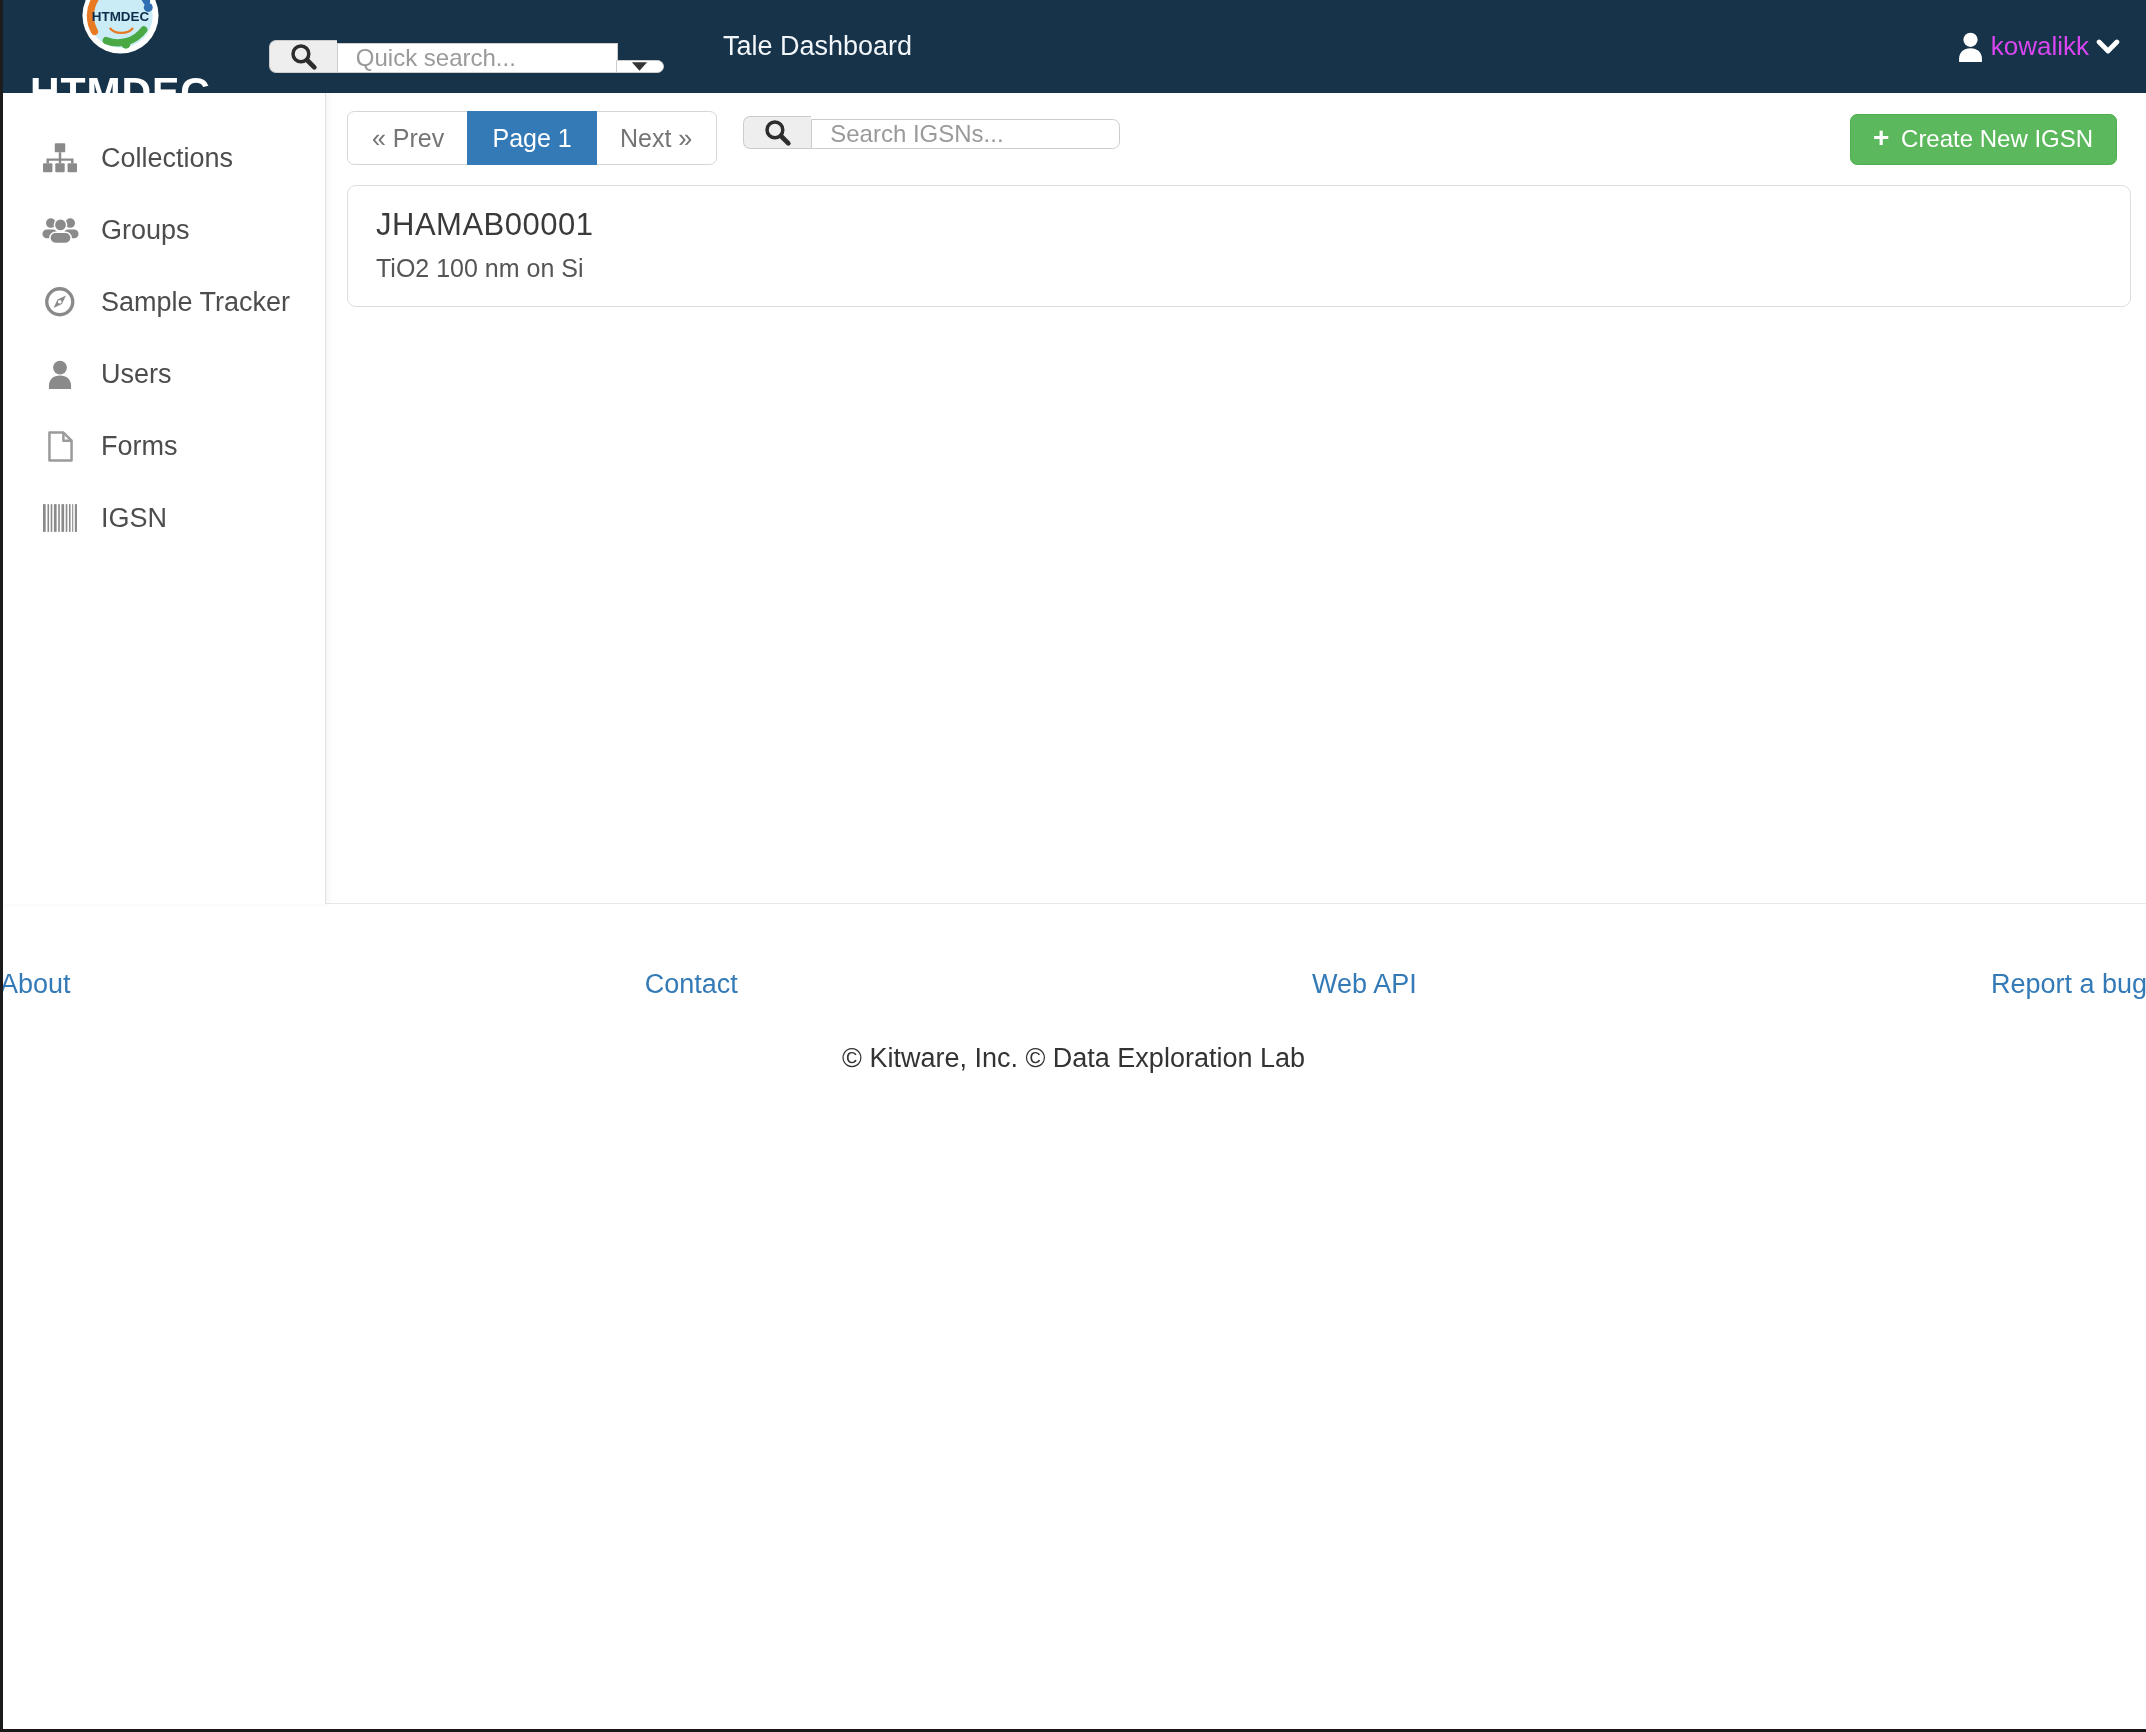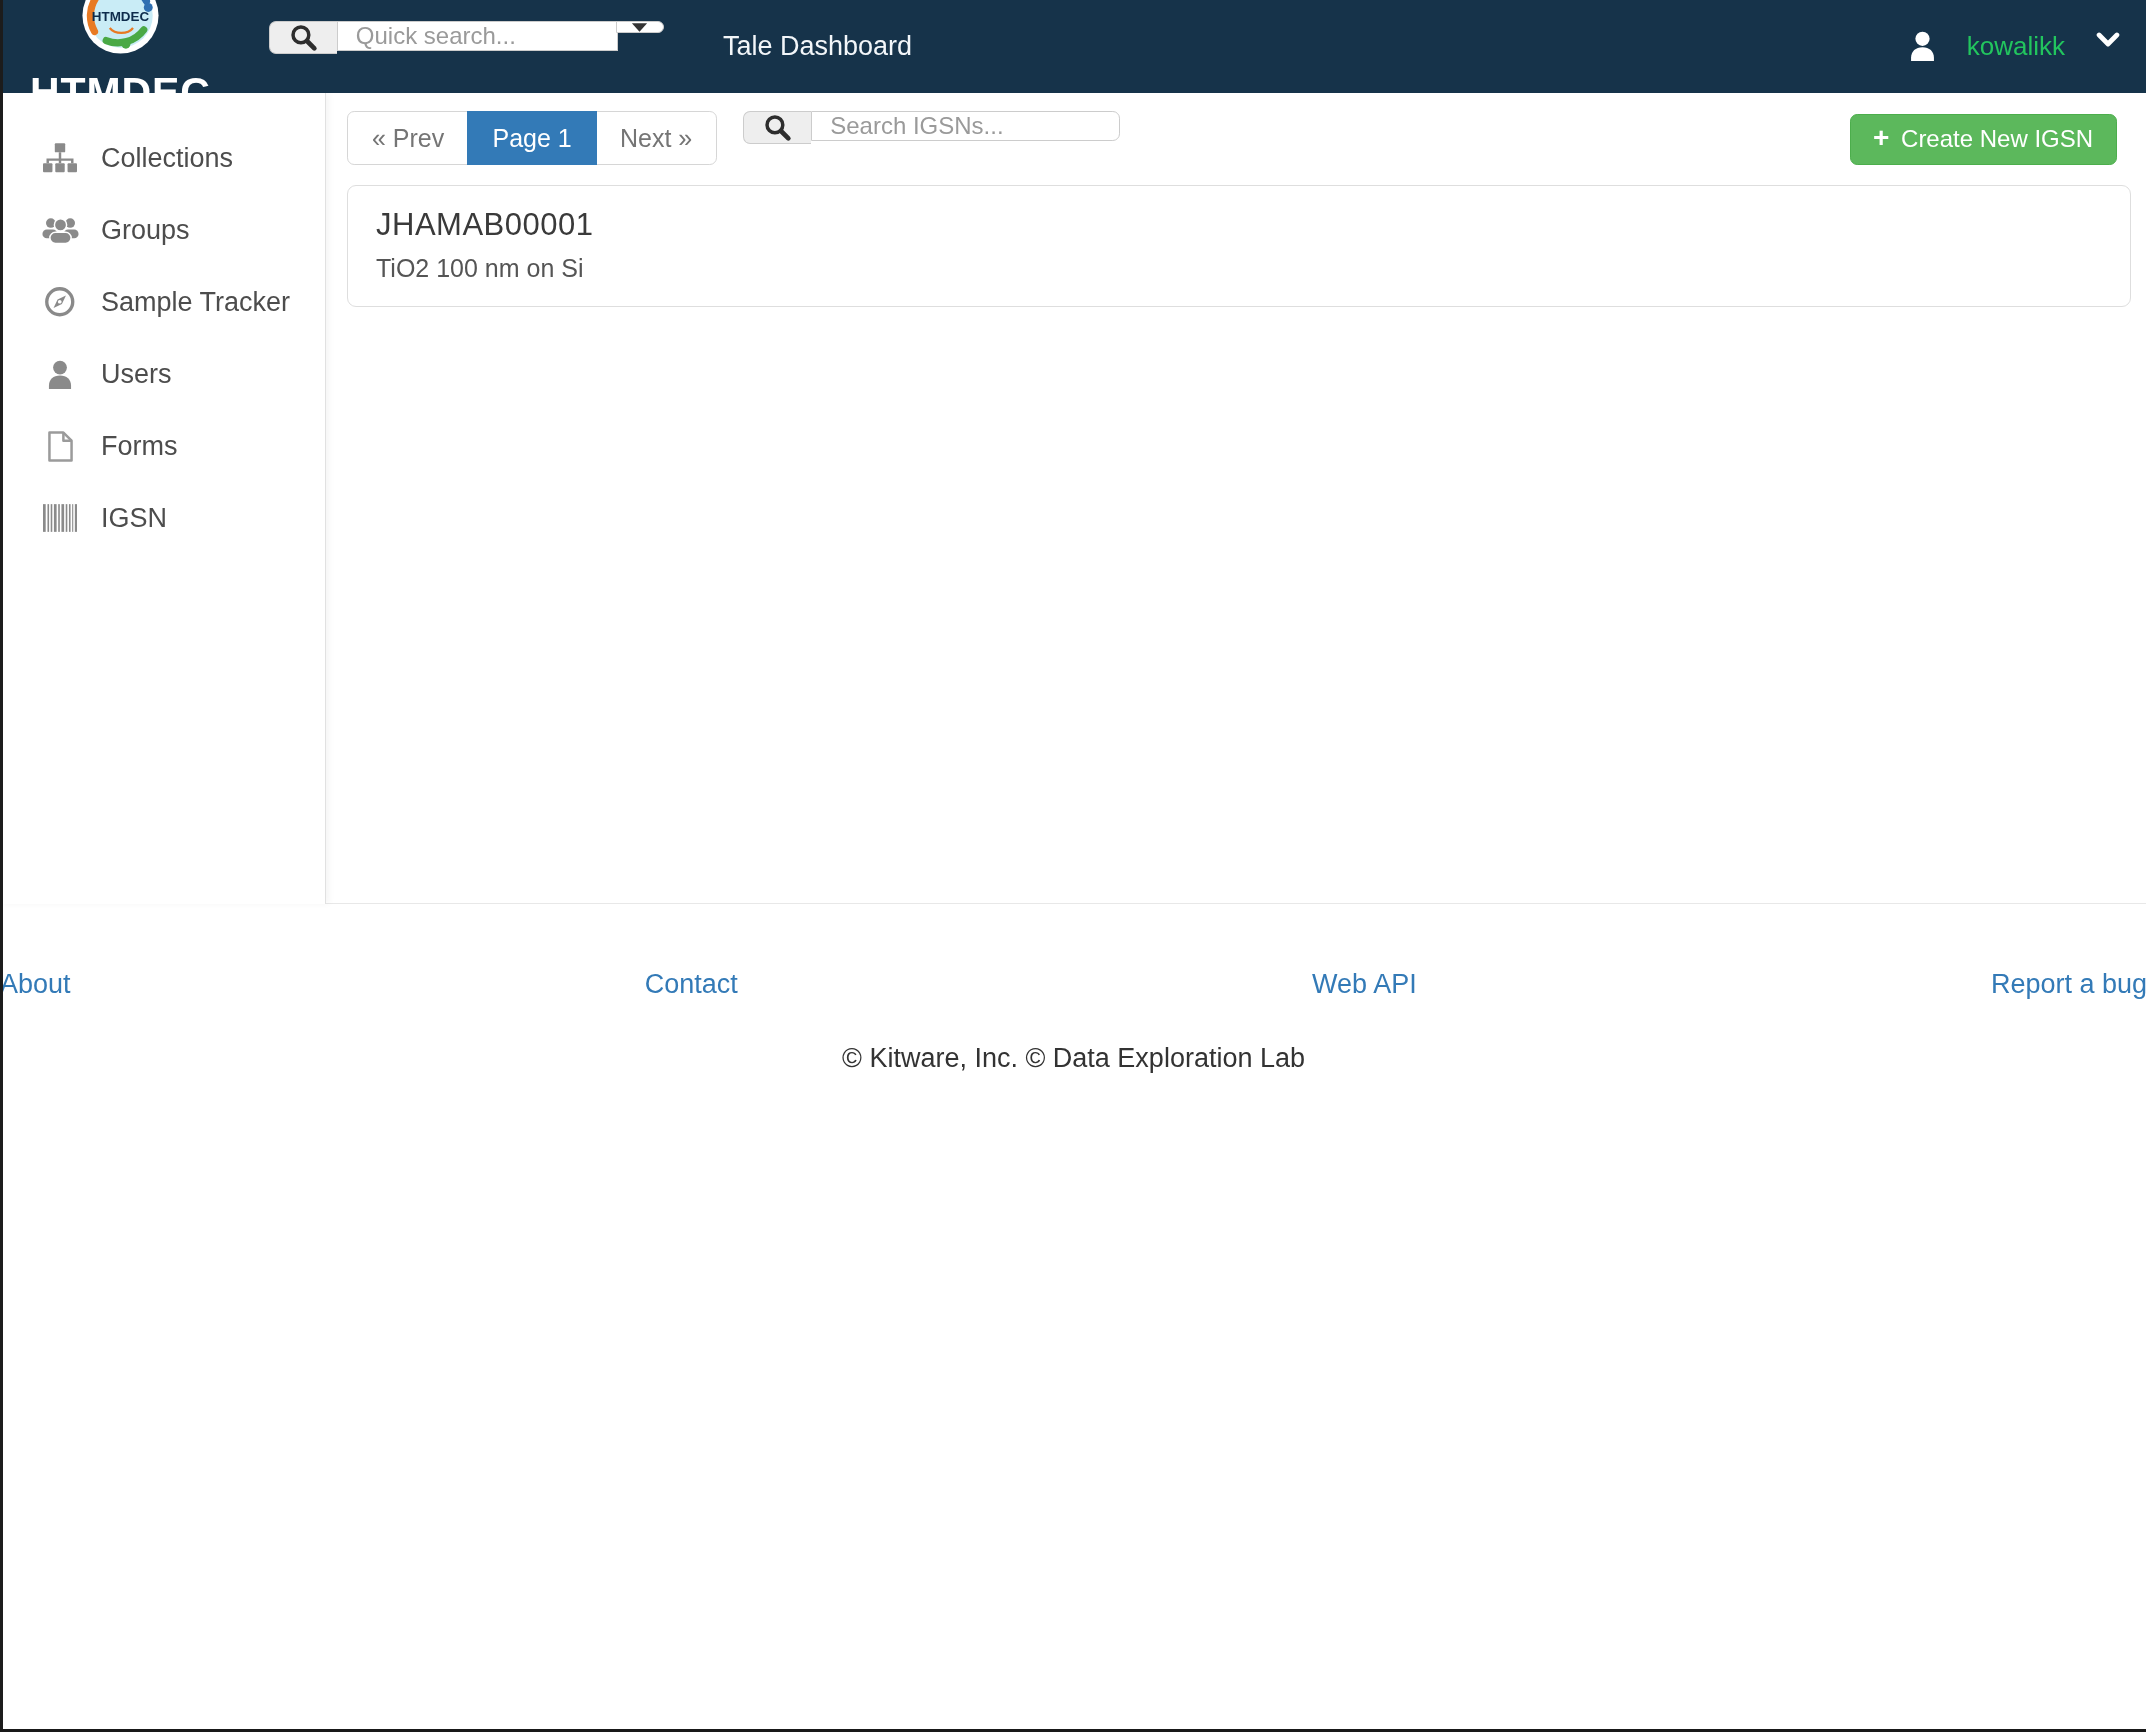--- a/index.html
+++ b/index.html
@@ -11,34 +11,34 @@
   .frame-left  { position:absolute; left:0; top:0; bottom:0; width:2.7px; background:#1c1c1c; z-index:60; }
   .frame-bottom{ position:absolute; left:0; right:0; bottom:0; height:4.5px; background:#191919; z-index:60; }
 
   
   .navbar { position:absolute; top:0; left:0; right:0; height:93px; background:#16334a;
             display:flex; align-items:center; z-index:10; }
   .brand { display:flex; align-items:center; gap:15.3px; margin-left:30px; text-decoration:none; cursor:pointer;flex-direction:column; }
   .brand-text { color:#ffffff; font-size:41px; font-weight:700; letter-spacing:0.9px; }
   .logo { width:77px; height:77px; display:block; }
 
-  .input-group { display:flex; align-items:flex-start; height:52px; }
+  .input-group { display:flex; align-items:flex-end; height:52px; }
   .ig-addon { width:68px; background:#eeeeee; border:1.8px solid #cccccc; border-right:none;
               border-radius:7.2px 0 0 7.2px; display:flex; align-items:center; justify-content:center; }
   .ig-input { border:1.8px solid #cccccc; background:#fff; font-size:24px; color:#555;
               padding:0 18px; outline:none; font-family:inherit; }
   .ig-input::placeholder { color:#9a9a9a; }
   .ig-caret-btn { width:48px; background:#ffffff; border:1.8px solid #cccccc; margin-left:-1.8px;
                   border-radius:0 7.2px 7.2px 0; display:flex; align-items:center; justify-content:center; cursor:pointer; }
   .quick-search { margin-left:58px; }
   .quick-search .ig-input { width:281px; }
 
   .nav-link { margin-left:59px; color:#f2f6f9; font-size:27px; text-decoration:none; cursor:pointer; }
   .spacer { flex:1; }
-  .user-menu { display:flex; align-items:flex-start; gap:31px; margin-right:27px; color:#22c55e;
+  .user-menu { display:flex; align-items:center; gap:7px; margin-right:27px; color:#d946ef;
                font-size:26px; cursor:pointer; }
 
   
   .sidebar { position:absolute; top:93px; left:0; width:326px; height:811px; background:#fff;
              border-right:1.8px solid #e1e1e1; box-shadow:3.6px 0 6.3px rgba(0,0,0,0.04);
              padding-top:29px; z-index:5; }
   .side-item { height:72px; display:flex; align-items:center; padding-left:41px; gap:22px;
                font-size:27px; color:#4d4d4d; cursor:pointer; }
   .side-icon { width:38px; display:flex; align-items:center; justify-content:center; flex:none; }
 

